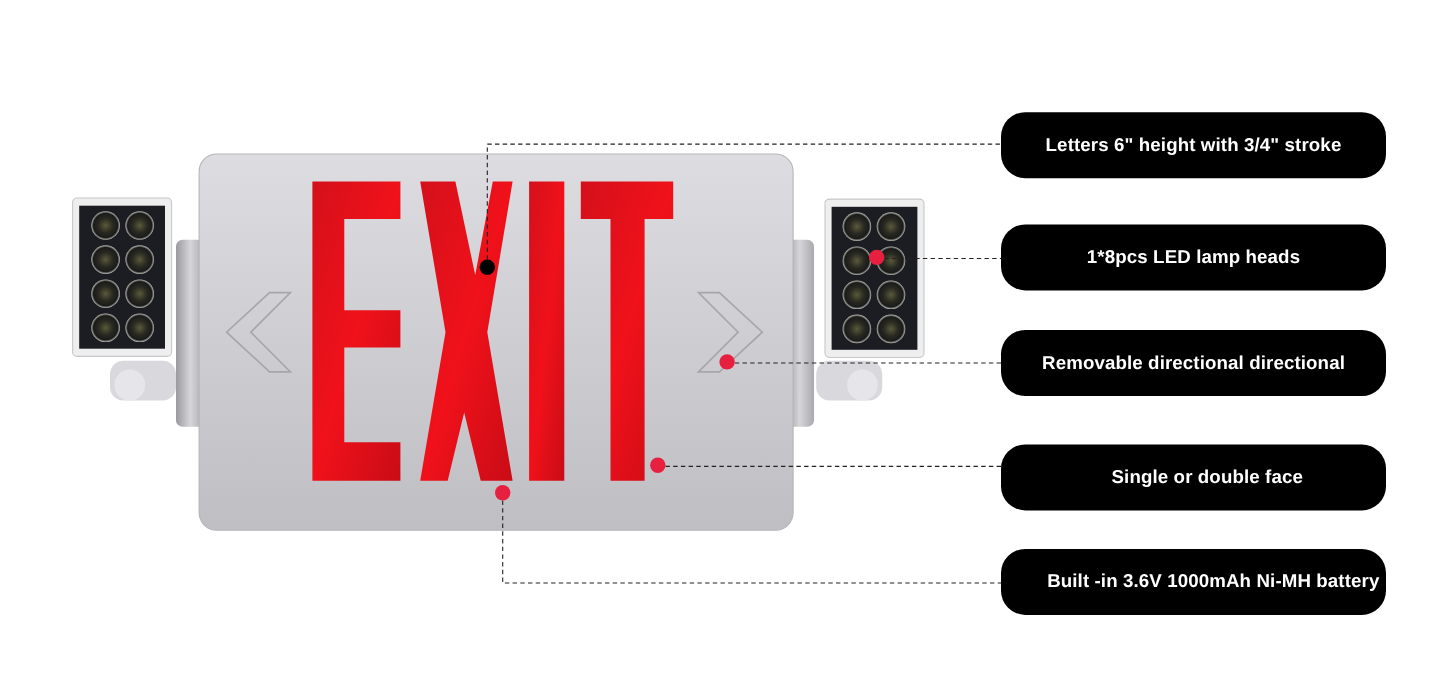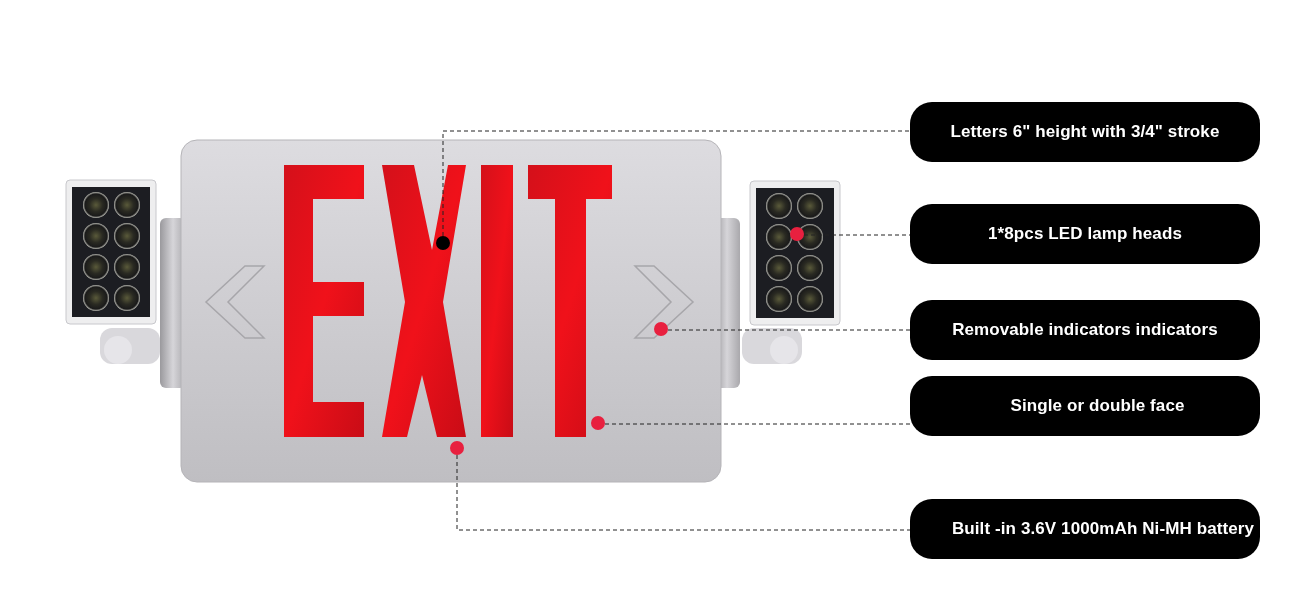--- a/index.html
+++ b/index.html
@@ -133,22 +133,22 @@
     <circle cx="457" cy="448" r="7" fill="#e8203f"></circle>
   </svg>
 
   <div class="pill" style="top:102px;">
     <span>Letters 6" height with 3/4" stroke</span>
   </div>
   <div class="pill" style="top:204px;">
     <span>1*8pcs LED lamp heads</span>
   </div>
   <div class="pill" style="top:300px;">
-    <span>Removable indicators indicators</span>
+    <span>Removable directional directional</span>
   </div>
-  <div class="pill" style="top:376px;padding-left:25px;">
+  <div class="pill" style="top:404px;padding-left:25px;">
     <span>Single or double face</span>
   </div>
   <div class="pill" style="top:499px;padding-left:36px;">
     <span>Built -in 3.6V 1000mAh Ni-MH battery</span>
   </div>
 
 </div>
 
 </body></html>

